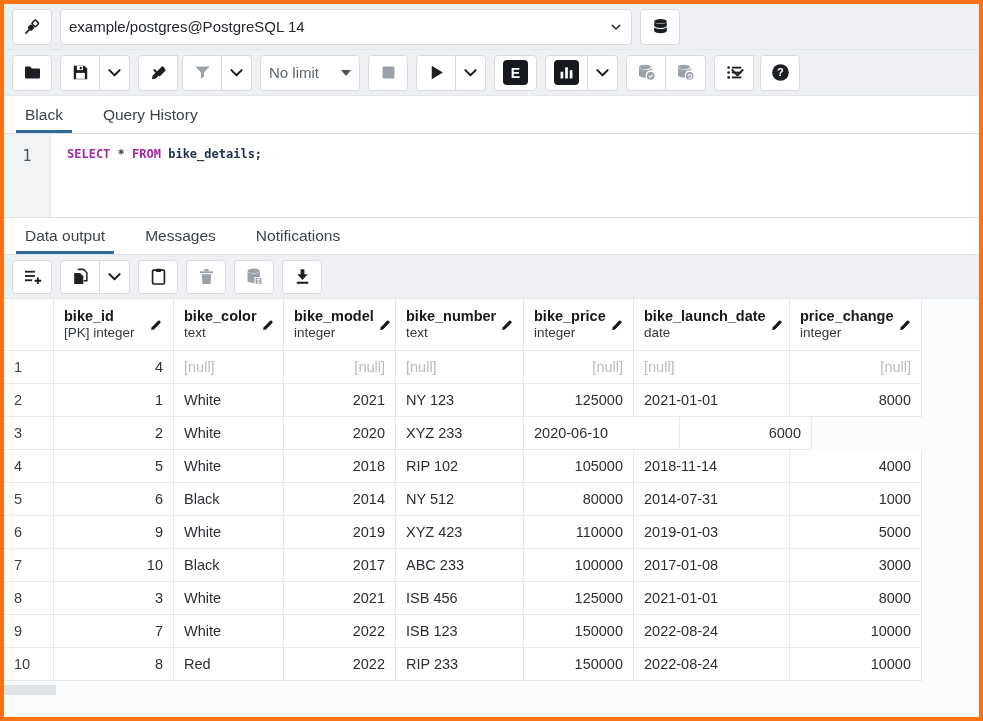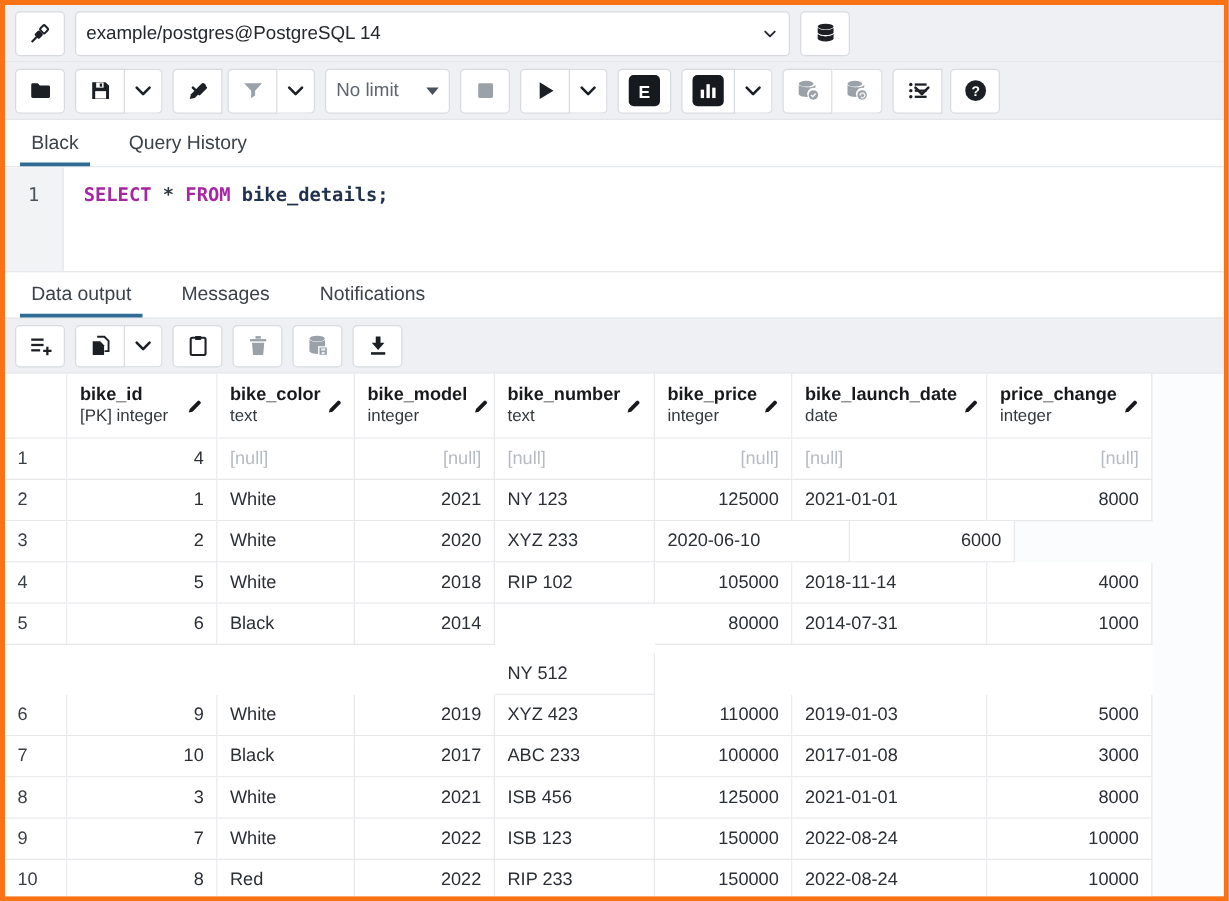--- a/index.html
+++ b/index.html
@@ -35,21 +35,21 @@
           height:38px; align-items:stretch; }
   .tab { color:#3c4248; font-size:15.5px; display:flex; align-items:center; position:relative;
          padding:0 3px; cursor:pointer; }
   .tab.active::after { content:''; position:absolute; left:-6px; right:-6px; bottom:0; height:3.5px;
                        background:#2e6c93; }
 
   
   .editor { height:84px; display:flex; border-bottom:1px solid #dde1e5; background:#fff; }
   .gutter { width:47px; background:#f1f3f5; border-right:1px solid #e4e7ea; color:#4a525a;
             font-family:"DejaVu Sans Mono", monospace; font-size:15px; text-align:center; padding-top:13px; }
-  .code { padding:13px 0 0 16px; font-family:"DejaVu Sans Mono", monospace; font-size:15px; font-weight:600; }
+  .code { padding:13px 0 0 16px; font-family:"DejaVu Sans Mono", monospace; font-size:12px; font-weight:600; }
   .tok-kw { color:#a626a4; }
   .tok-op { color:#333a40; }
   .tok-id { color:#20324e; }
 
   
   .outbar { height:44px; border-bottom:1px solid #e3e6ea; }
   .outbar .btn { height:34px; }
 
   
   .gridwrap { flex:1; background:#fbfcfd; overflow:hidden; }
@@ -467,21 +467,21 @@
           <div class="gcell al-l" style="width: 128px;">RIP 102</div>
           <div class="gcell al-r" style="width: 110px;">105000</div>
           <div class="gcell al-l" style="width: 156px;">2018-11-14</div>
           <div class="gcell al-r" style="width: 132px;">4000</div>
         </div>
         <div class="grow">
           <div class="gcell rownum">5</div>
           <div class="gcell al-r" style="width: 120px;">6</div>
           <div class="gcell al-l" style="width: 110px;">Black</div>
           <div class="gcell al-r" style="width: 112px;">2014</div>
-          <div class="gcell al-l" style="width: 128px; margin-top: 40px;">NY 512</div>
+          <div class="gcell al-l" style="width: 128px;">NY 512</div>
           <div class="gcell al-r" style="width: 110px;">80000</div>
           <div class="gcell al-l" style="width: 156px;">2014-07-31</div>
           <div class="gcell al-r" style="width: 132px;">1000</div>
         </div>
         <div class="grow">
           <div class="gcell rownum">6</div>
           <div class="gcell al-r" style="width: 120px;">9</div>
           <div class="gcell al-l" style="width: 110px;">White</div>
           <div class="gcell al-r" style="width: 112px;">2019</div>
           <div class="gcell al-l" style="width: 128px;">XYZ 423</div>

